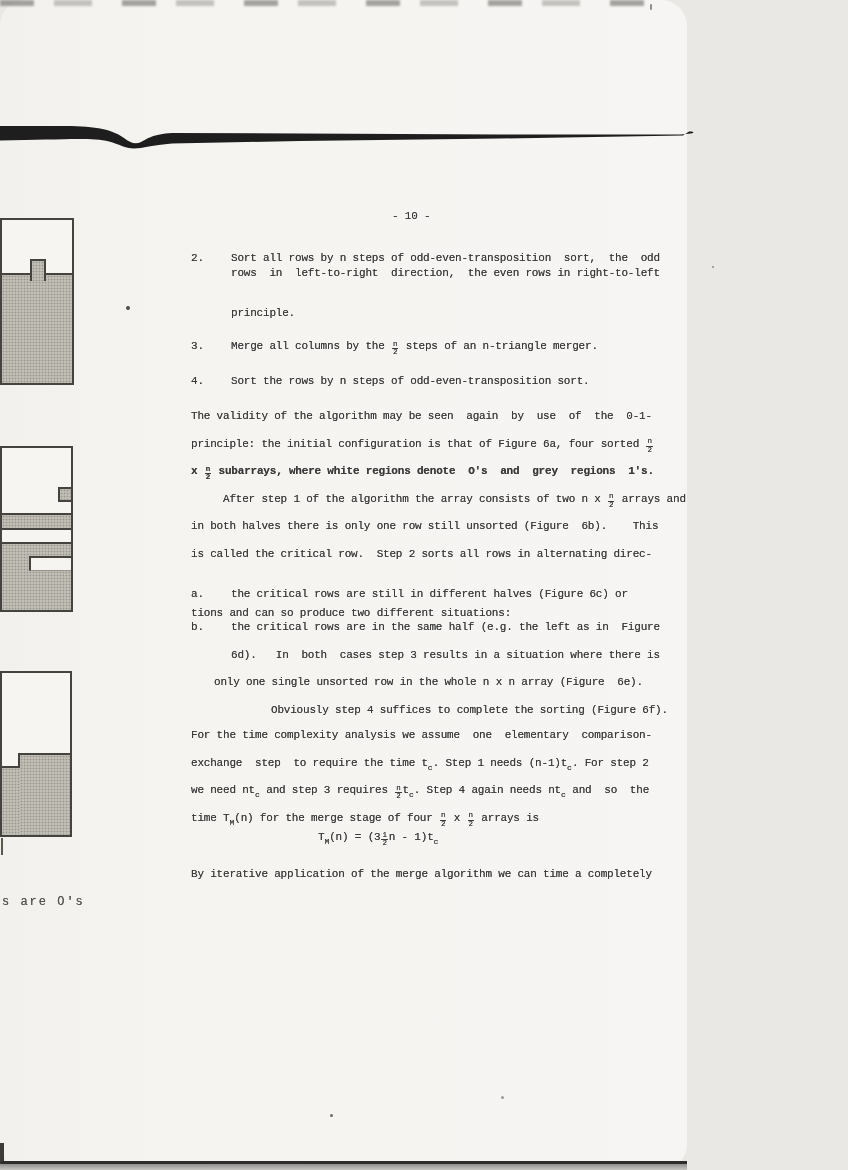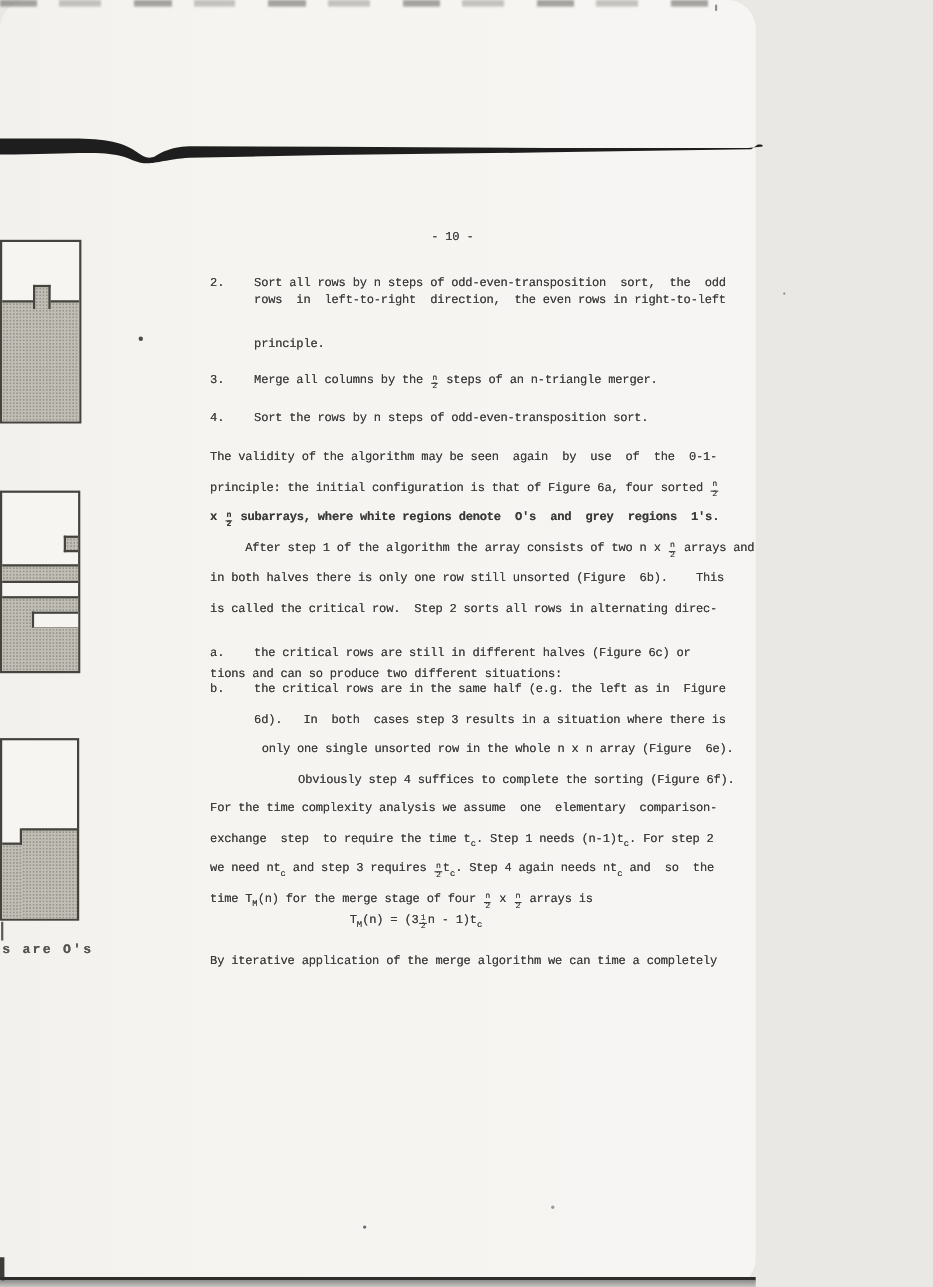--- a/index.html
+++ b/index.html
@@ -109,29 +109,29 @@
       <div class="tline" style="left: 191px; top: 464px; font-weight: bold;">x <span class="frac"><span class="num">n</span><span class="den">2</span></span> subarrays, where white regions denote  O's  and  grey  regions  1's.</div>
       <div class="tline" style="left: 191px; top: 491.5px; margin-left: 32px;">After step 1 of the algorithm the array consists of two n x <span class="frac"><span class="num">n</span><span class="den">2</span></span> arrays and</div>
       <div class="tline" style="left: 191px; top: 519px; text-align: right;">in both halves there is only one row still unsorted (Figure  6b).    This</div>
       <div class="tline" style="left: 191px; top: 546.5px;">is called the critical row.  Step 2 sorts all rows in alternating direc-</div>
       <div class="tline" style="left: 191px; top: 574px; margin-top: 32px;">tions and can so produce two different situations:</div>
       <div class="tline" style="left: 231px; top: 587px;">the critical rows are still in different halves (Figure 6c) or</div>
       <div class="tline" style="left: 191px; top: 587px;">a.</div>
       <div class="tline" style="left: 231px; top: 620px;">the critical rows are in the same half (e.g. the left as in  Figure</div>
       <div class="tline" style="left: 191px; top: 620px;">b.</div>
       <div class="tline" style="left: 231px; top: 647.5px;">6d).   In  both  cases step 3 results in a situation where there is</div>
-      <div class="tline" style="left: 238px; top: 675px;">only one single unsorted row in the whole n x n array (Figure  6e).</div>
+      <div class="tline" style="left: 214px; top: 675px;">only one single unsorted row in the whole n x n array (Figure  6e).</div>
       <div class="tline" style="left: 231px; top: 702.5px; margin-left: 40px;">Obviously step 4 suffices to complete the sorting (Figure 6f).</div>
       <div class="tline" style="left: 191px; top: 728px;">For the time complexity analysis we assume  one  elementary  comparison-</div>
       <div class="tline" style="left: 191px; top: 755.5px;">exchange  step  to require the time t<sub>c</sub>. Step 1 needs (n-1)t<sub>c</sub>. For step 2</div>
       <div class="tline" style="left: 191px; top: 783px;">we need nt<sub>c</sub> and step 3 requires <span class="frac"><span class="num">n</span><span class="den">2</span></span>t<sub>c</sub>. Step 4 again needs nt<sub>c</sub> and  so  the</div>
       <div class="tline" style="left: 191px; top: 810.5px;">time T<sub>M</sub>(n) for the merge stage of four <span class="frac"><span class="num">n</span><span class="den">2</span></span> x <span class="frac"><span class="num">n</span><span class="den">2</span></span> arrays is</div>
       <div class="tline" style="left: 318px; top: 830px;">T<sub>M</sub>(n) = (3<span class="frac"><span class="num">1</span><span class="den">2</span></span>n - 1)t<sub>c</sub></div>
       <div class="tline" style="left: 191px; top: 867px;">By iterative application of the merge algorithm we can time a completely</div>
-      <div class="tline caption" style="left: 2px; top: 856px; font-weight: bold;">s are O's</div>
+      <div class="tline caption" style="left: 2px; top: 895px;">s are O's</div>
     </div>
 
   <div class="speck sp1"></div>
   <div class="speck sp2"></div>
   <div class="speck sp3"></div>
   <div class="speck sp4"></div>
 
   <div class="corner-sliver"></div>
   <div class="bottom-line"></div>
   <div class="bottom-shade"></div>

